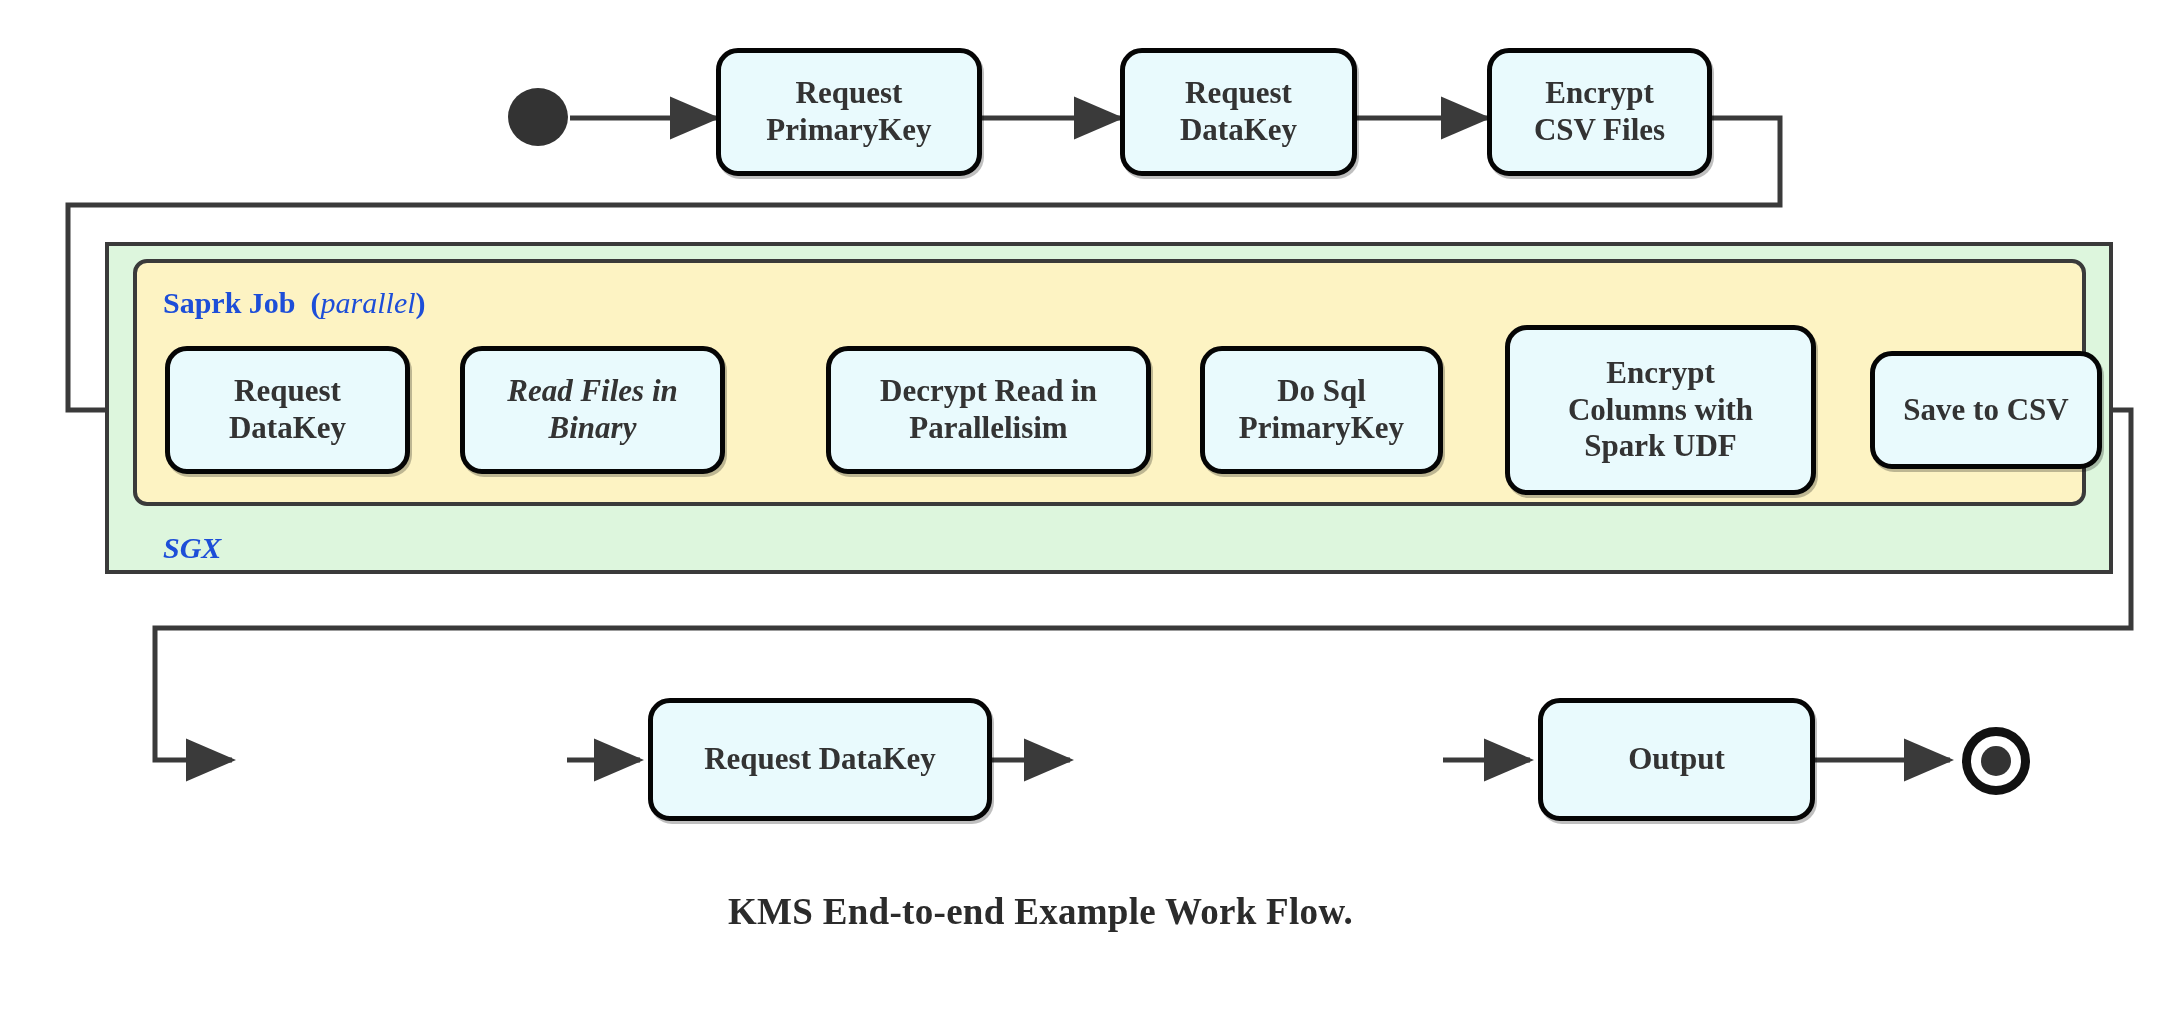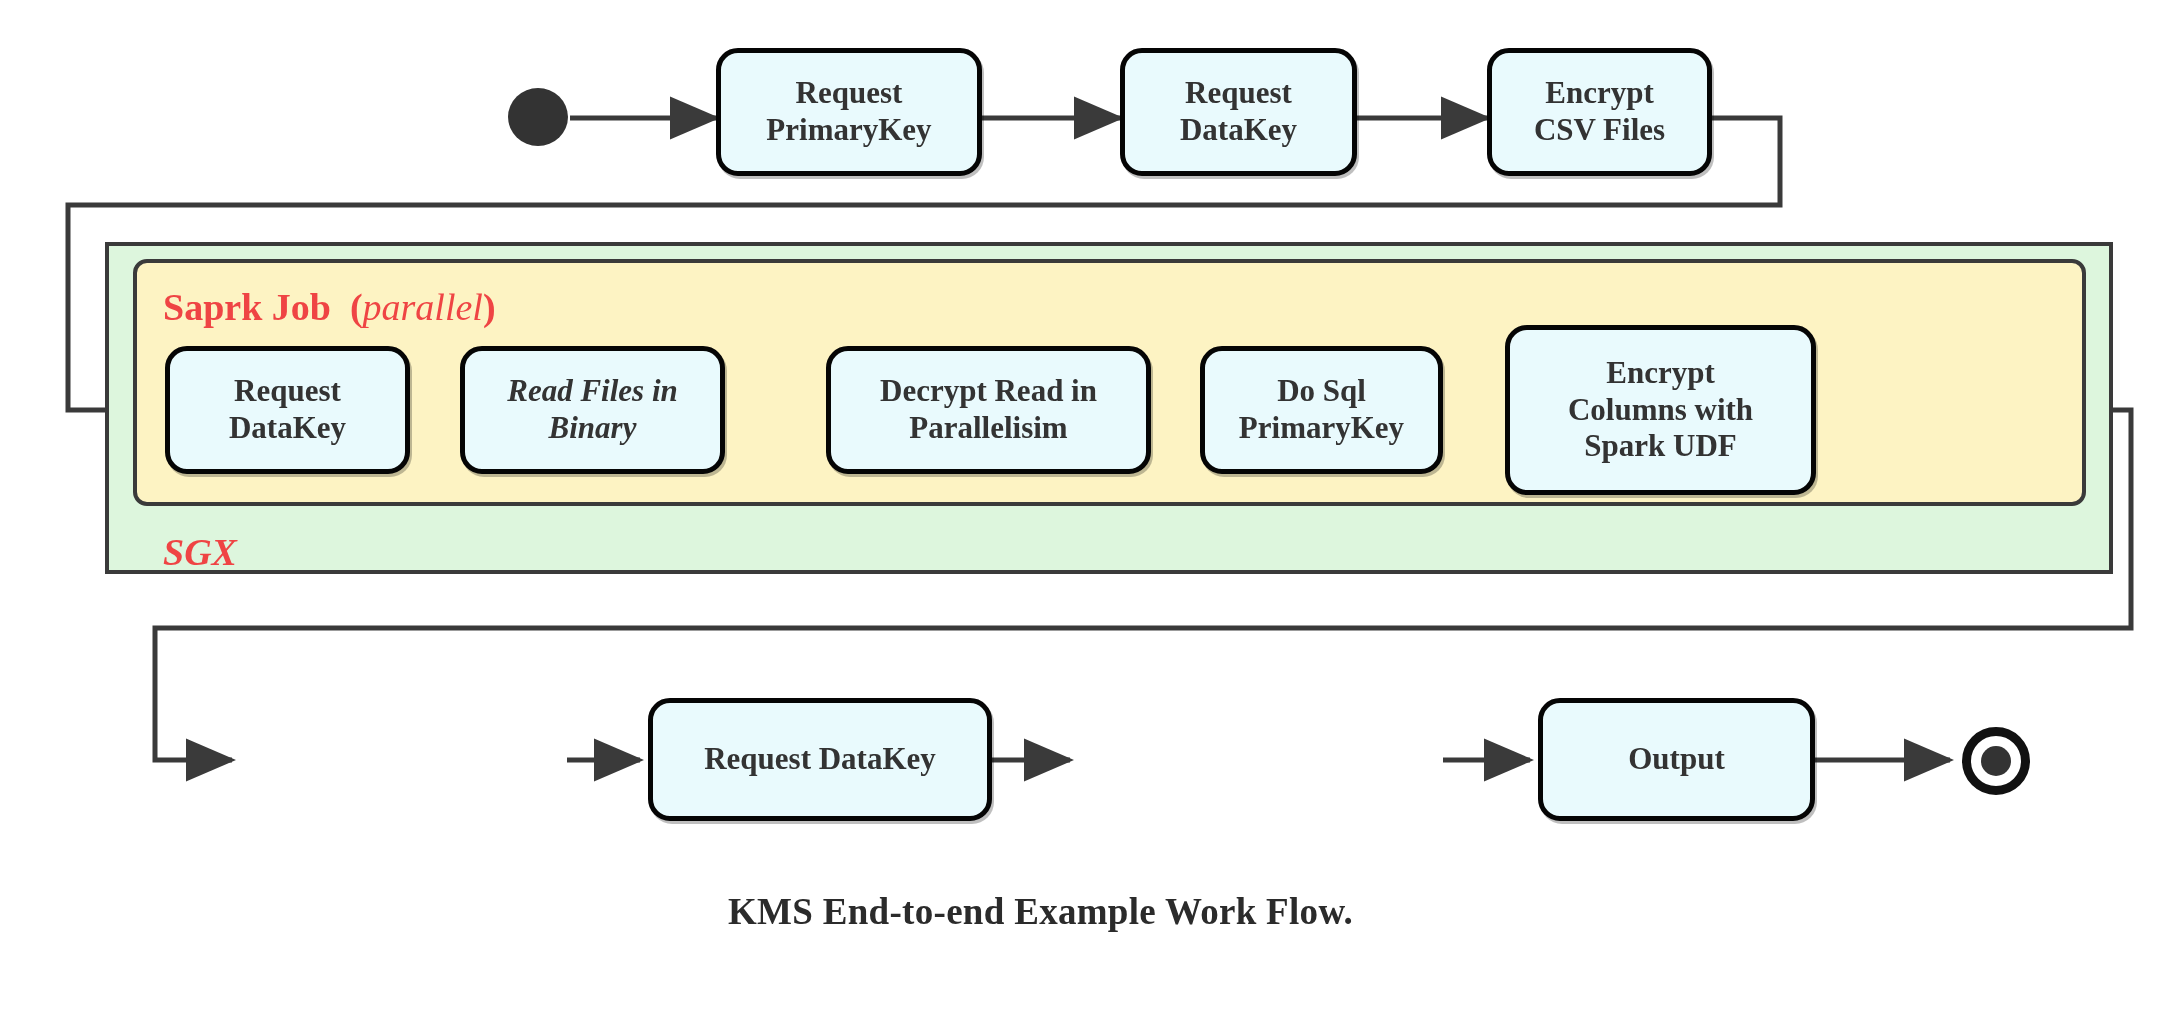--- a/index.html
+++ b/index.html
@@ -35,23 +35,23 @@
   }
   .container-yellow {
     position: absolute;
     background: #fdf3c3;
     border: 4px solid #3a3a3a;
     border-radius: 14px;
     box-sizing: border-box;
   }
   .container-label {
     position: absolute;
-    font-size: 38px;
+    font-size: 30px;
     font-weight: bold;
-    color: #ef4444;
+    color: #1d4ed8;
     white-space: nowrap;
     line-height: 1;
   }
   .container-label .italic {
     font-style: italic;
     font-weight: normal;
   }
 
   
   .node {
@@ -200,20 +200,25 @@
   </div>
 
   <div class="node" style="left:1505px; top:325px; width:311px; height:170px;">
     <div>
       <span>Encrypt</span>
       <span>Columns with</span>
       <span>Spark UDF</span>
     </div>
   </div>
 
+  <div class="node" style="left:1870px; top:351px; width:232px; height:118px;">
+    <div>
+      <span>Save to CSV</span>
+    </div>
+  </div>
 
 
   <div class="node" style="left:648px; top:698px; width:344px; height:123px;">
     <div>
       <span>Request DataKey</span>
     </div>
   </div>
 
 
   <div class="node" style="left:1538px; top:698px; width:277px; height:123px;">

